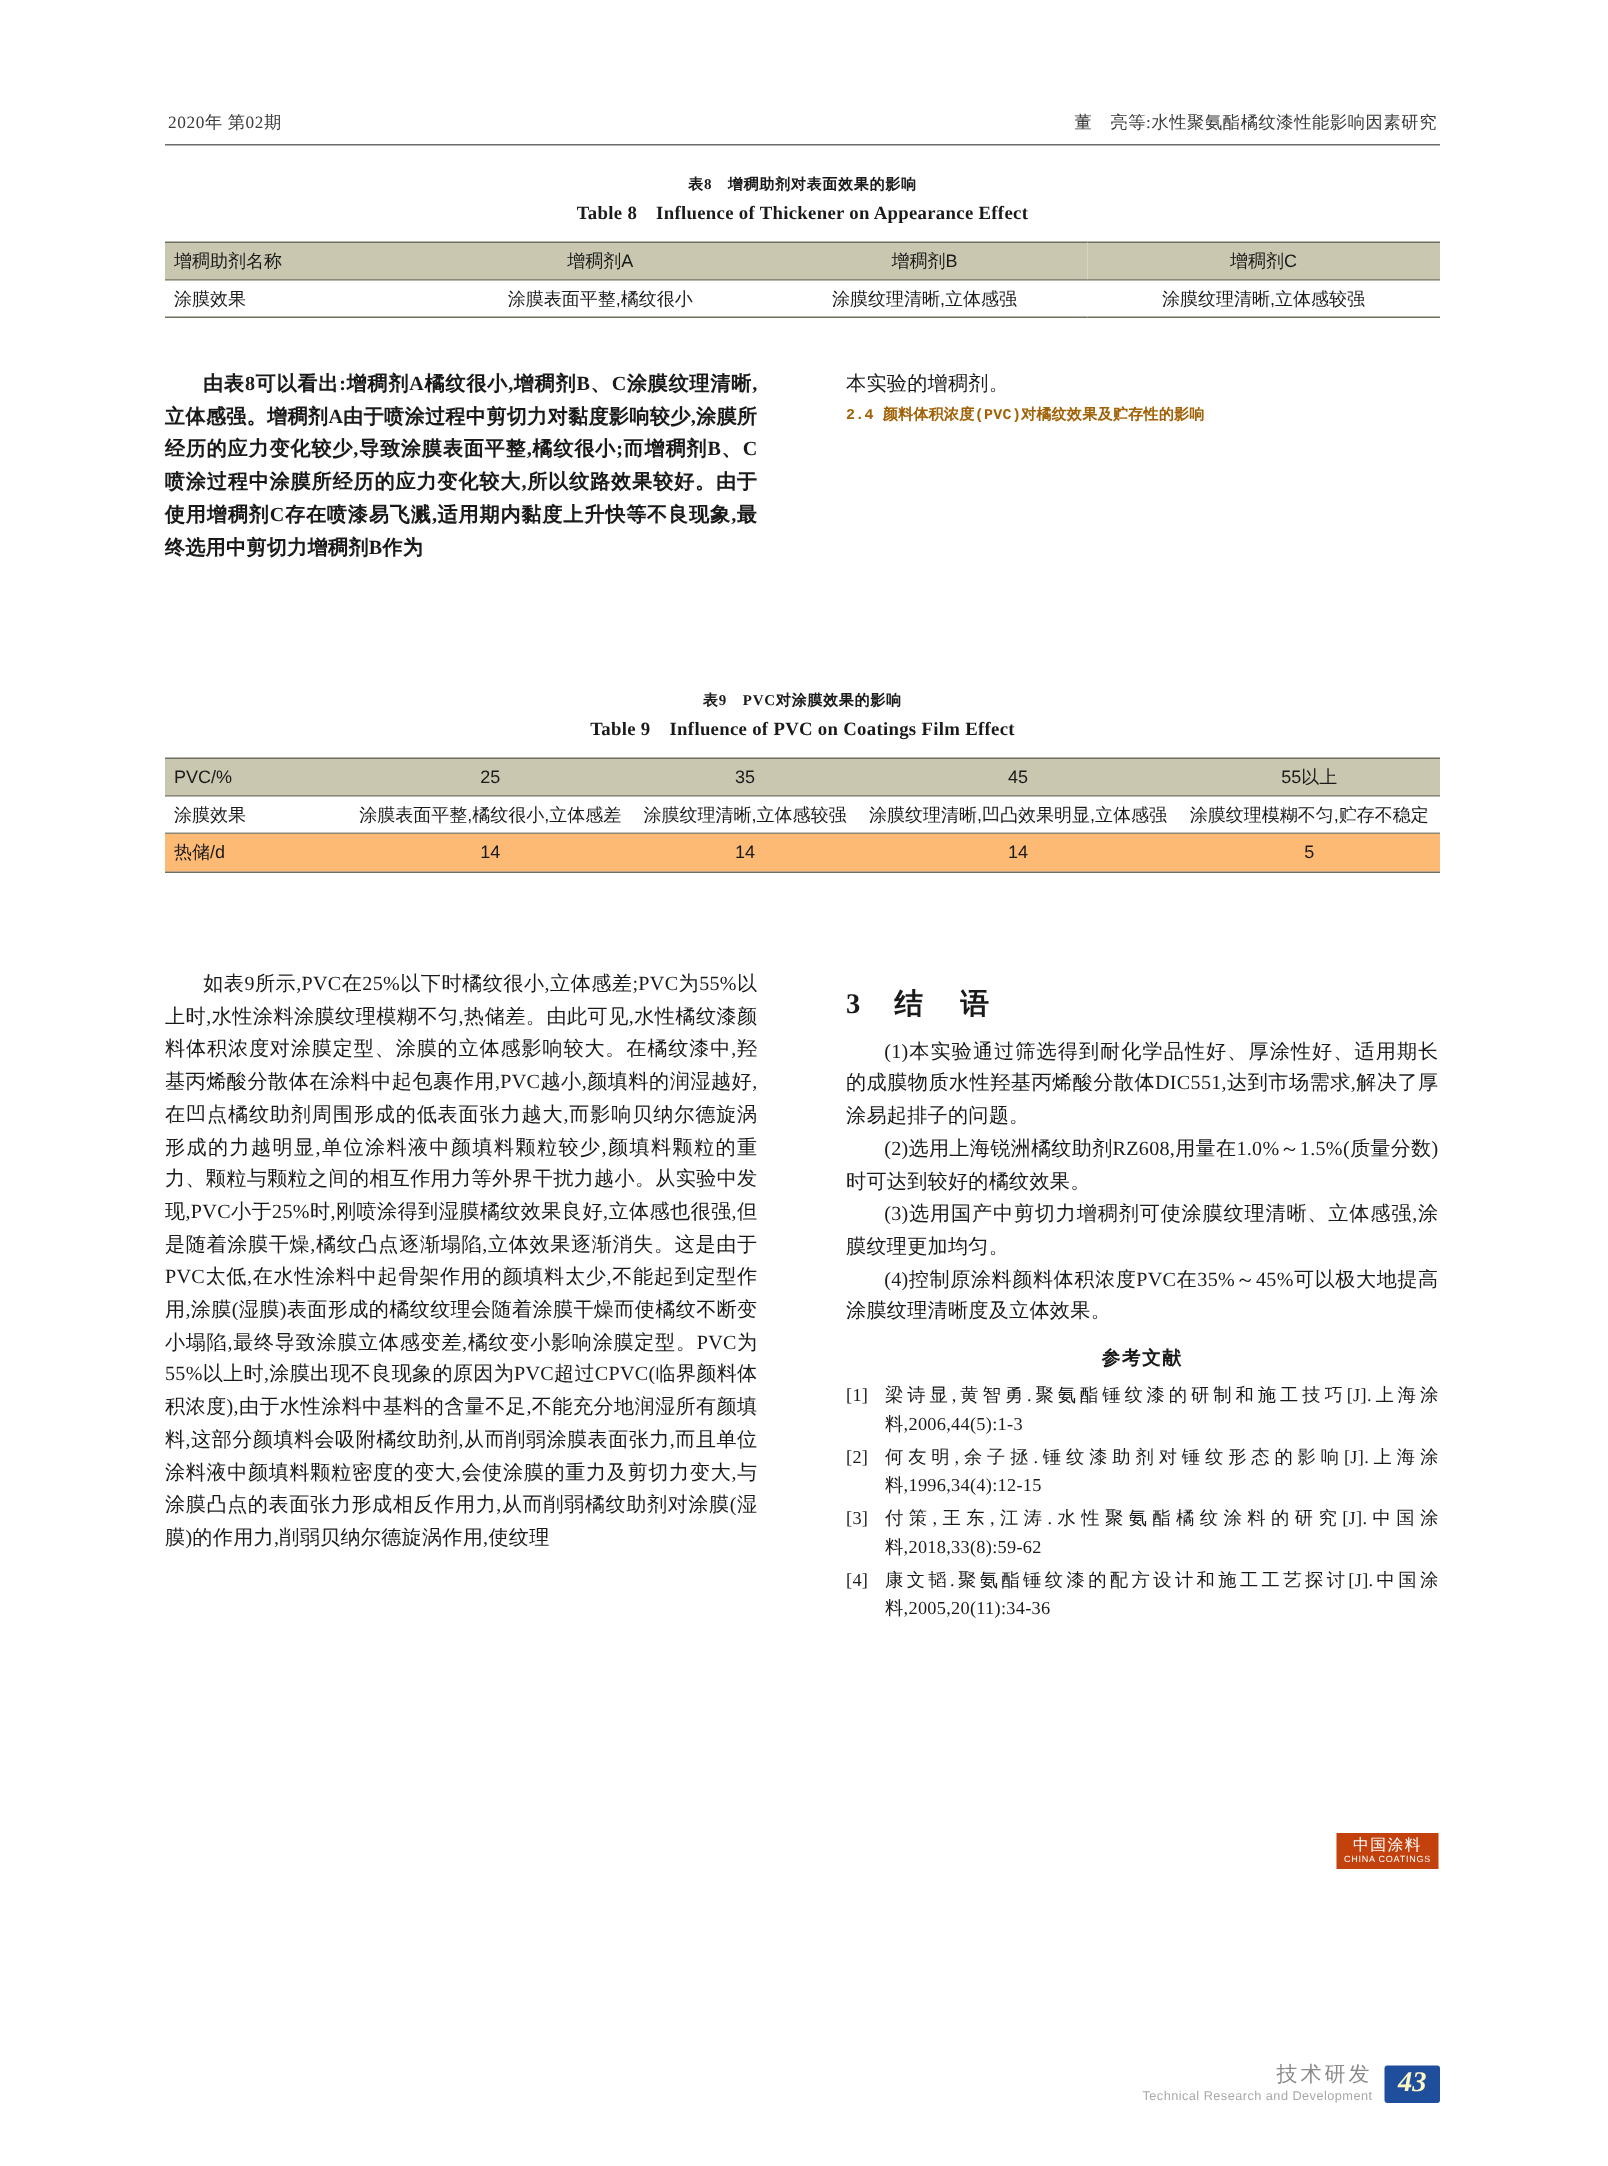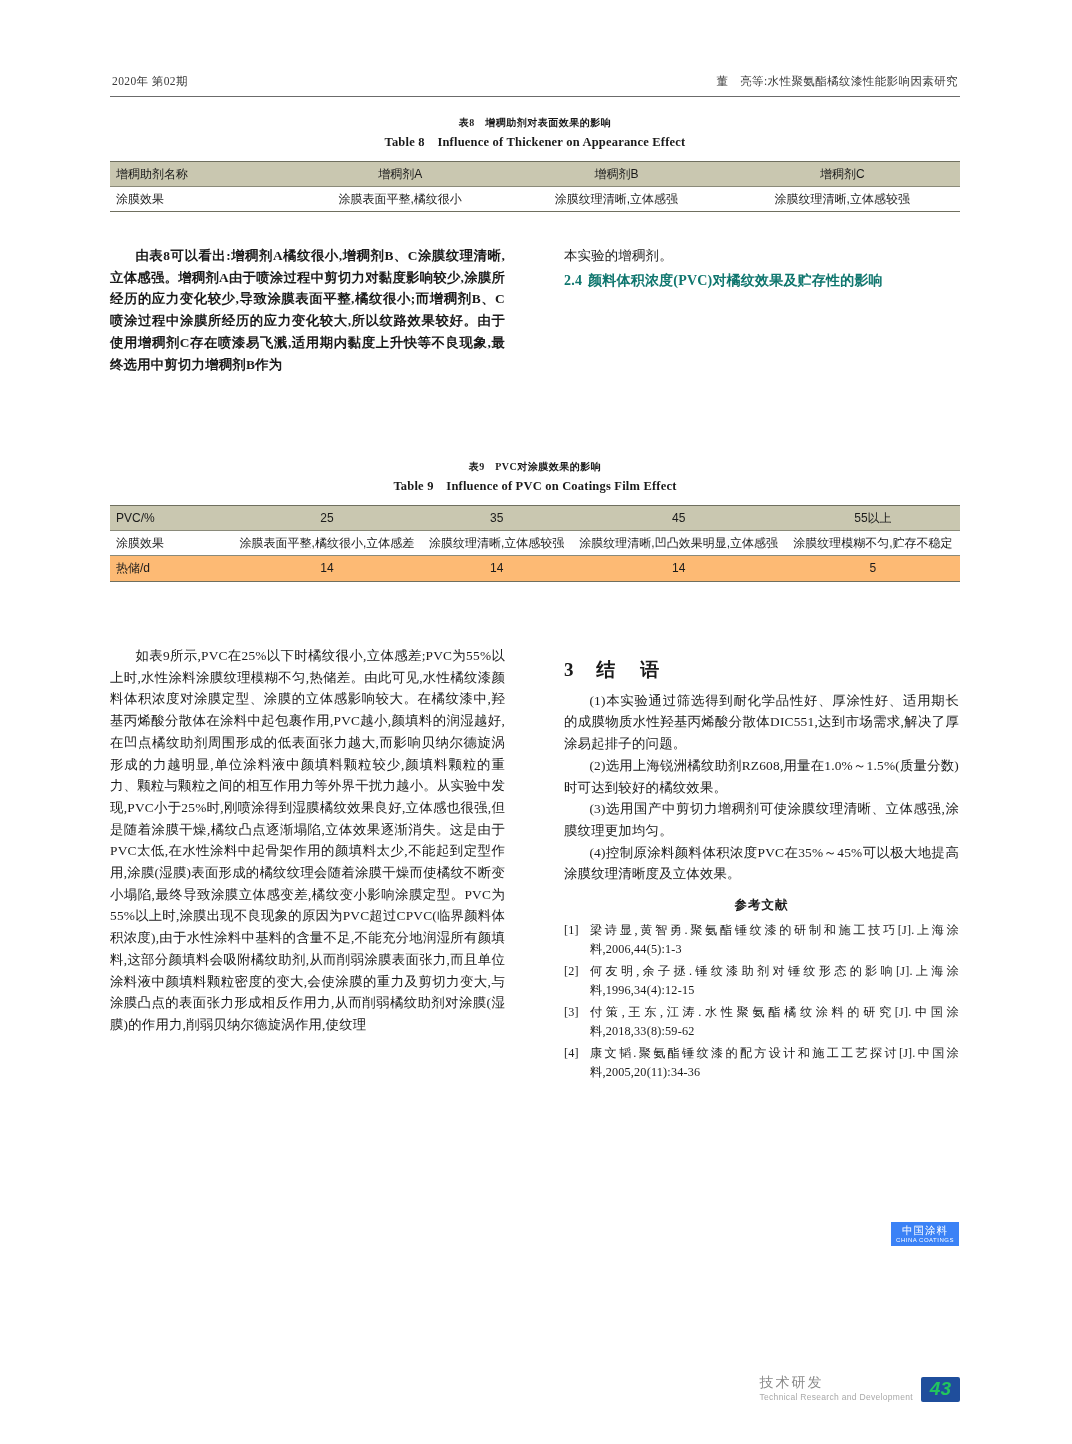--- a/index.html
+++ b/index.html
@@ -80,25 +80,26 @@
     position: absolute;
     width: 395px;
     font-size: 13.4px;
     line-height: 1.62;
     text-align: justify;
     letter-spacing: 0.2px;
   }
   .col p { margin: 0 0 0 0; text-indent: 1.9em; }
   .col p.noind { text-indent: 0; }
   .sec-head {
-    color: #0f766e;
-    font-weight: bold;
-    font-size: 14px;
+    color: #a16207;
+    font-weight: bold;
+    font-size: 10px;
     margin: 3px 0 1px 0;
     text-indent: 0;
+    font-family: Liberation Mono, monospace;
   }
   .sec-head .num { margin-right: 6px; }
 
   .big-sec {
     font-size: 19px;
     font-weight: bold;
     letter-spacing: 3px;
     margin: 10px 0 4px 0;
   }
 
@@ -122,21 +123,21 @@
   .logo {
     position: absolute;
     right: 112px;
     top: 1222px;
     width: 70px;
     text-align: center;
   }
   .logo .box {
     display: inline-block;
     padding: 3px 5px 2px 5px;
-    background: #3b82f6;
+    background: #c2410c;
     color: #fff;
     font-size: 10.5px;
     letter-spacing: 1px;
     line-height: 1.15;
   }
   .logo .en {
     font-size: 6px;
     letter-spacing: 0.5px;
     color: #fff;
     display: block;
@@ -145,41 +146,41 @@
 
   
   .footer {
     position: absolute;
     right: 112px;
     bottom: 42px;
     display: flex;
     align-items: flex-end;
     gap: 8px;
   }
-  .footer .ft-text { text-align: left; }
+  .footer .ft-text { text-align: right; }
   .footer .ft-cn {
     font-size: 14px;
     color: #8a8a8a;
     letter-spacing: 2px;
   }
   .footer .ft-en {
     font-size: 8.5px;
     color: #a8a8a8;
     font-family: "Liberation Sans", sans-serif;
     letter-spacing: 0.3px;
   }
   .footer .pagenum {
     background: #1f4e9c;
-    color: #22c55e;
+    color: #fef9c3;
     font-style: italic;
     font-weight: bold;
     font-size: 19px;
     padding: 1px 9px 2px 9px;
     border-radius: 2px;
-    font-family: Liberation Sans, sans-serif;
+    font-family: Liberation Serif, serif;
   }
 </style>
 </head>
 <body>
 
 <div class="page">
 
   <div class="header">
     <div class="left">2020年  第02期</div>
     <div class="right">董　亮等:水性聚氨酯橘纹漆性能影响因素研究</div>

